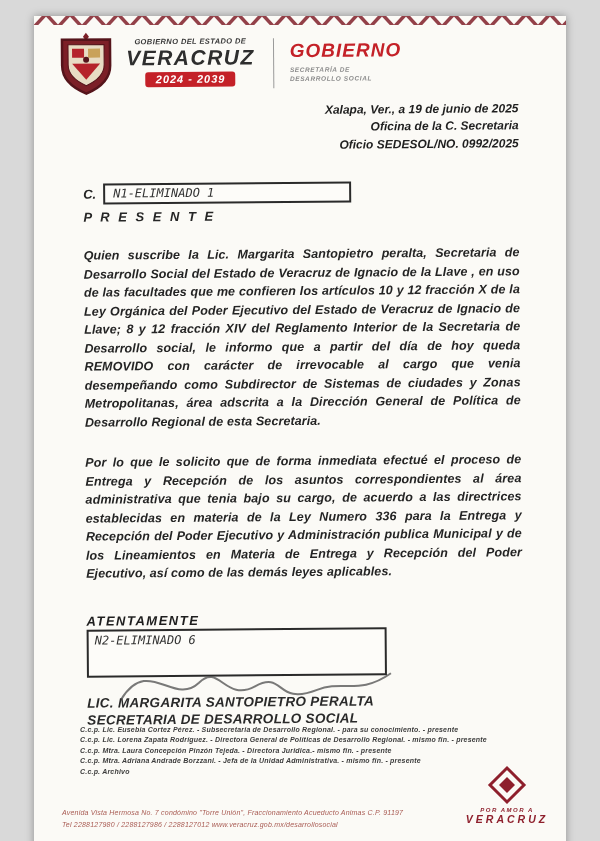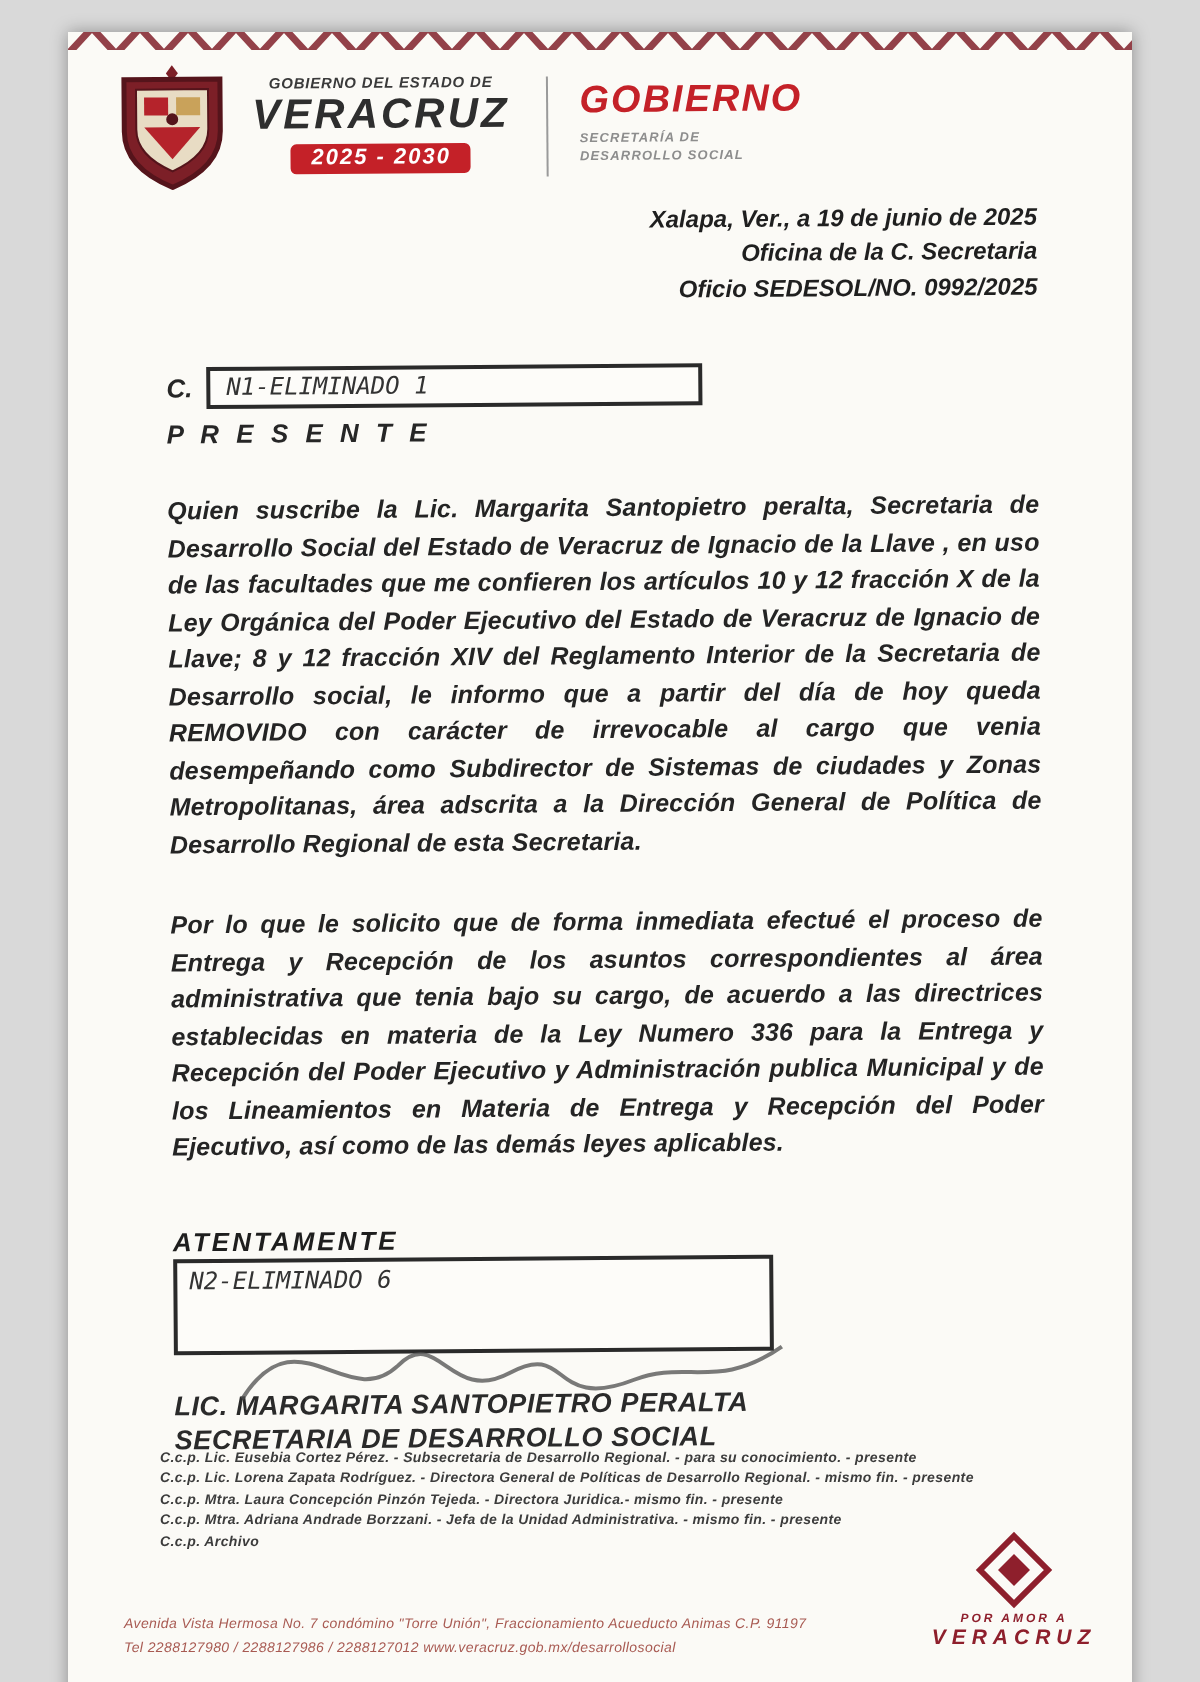--- a/index.html
+++ b/index.html
@@ -94,21 +94,21 @@
         <path d="M6 8 h48 v26 q0 18 -24 28 Q6 52 6 34 Z" fill="#7c1f27" stroke="#55141b" stroke-width="2.5"></path>
         <path d="M12 13 h36 v20 q0 13 -18 21 Q12 46 12 33 Z" fill="#e8dcc4" stroke="#55141b" stroke-width="1"></path>
         <rect x="16" y="17" width="12" height="9" fill="#b5232b"></rect>
         <rect x="32" y="17" width="12" height="9" fill="#c9a25a"></rect>
         <path d="M16 32 h28 l-14 16 Z" fill="#b5232b"></path>
         <circle cx="30" cy="28" r="3" fill="#55141b"></circle>
       </svg>
       <div class="gov-block">
         <div class="gov-small">GOBIERNO DEL ESTADO DE</div>
         <div class="state-name">VERACRUZ</div>
-        <div class="period">2025 - 2030</div>
+        <div class="period">2024 - 2039</div>
       </div>
       <div class="vdivider"></div>
       <div class="sedesol-block">
         <div class="sedesol-title">GOBIERNO</div>
         <div class="sedesol-sub">SECRETARÍA DE DESARROLLO SOCIAL</div>
       </div>
     </div>
 
     <div class="meta">
       <div>Xalapa, Ver., a 19 de junio de 2025</div>

